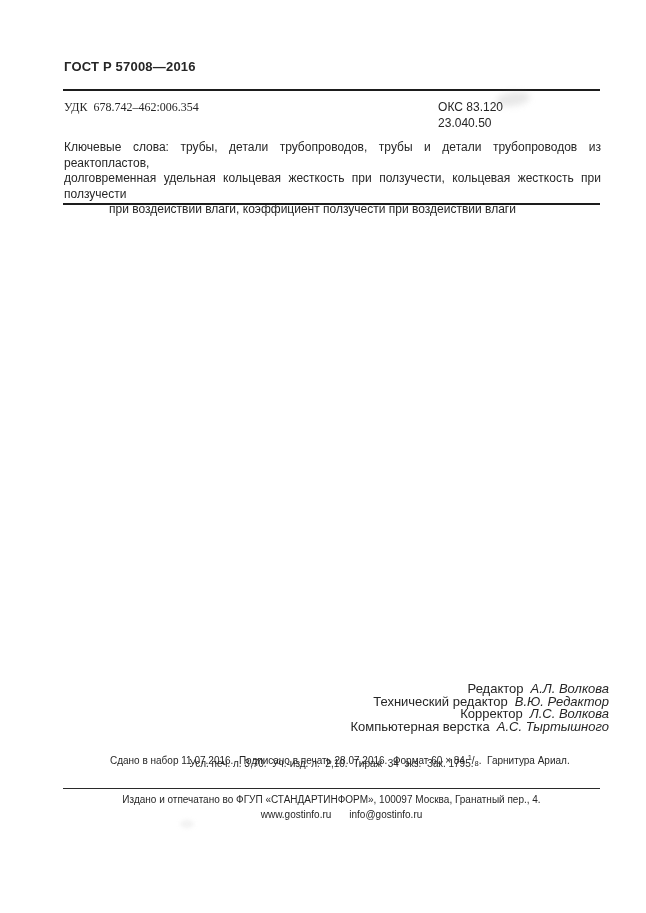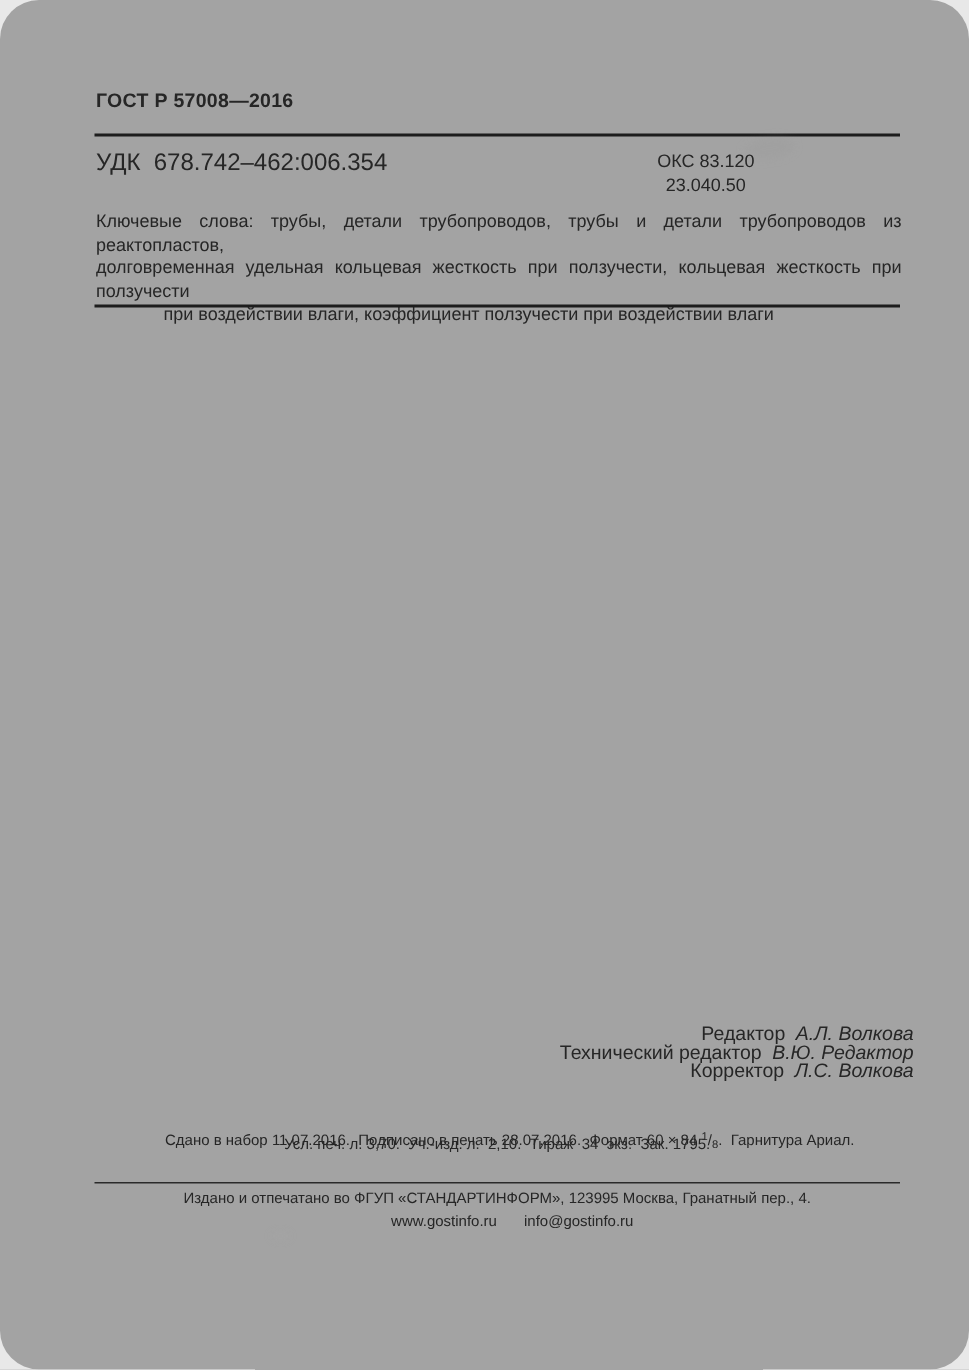--- a/index.html
+++ b/index.html
@@ -4,24 +4,23 @@
 <style>
   * { margin: 0; padding: 0; box-sizing: border-box; }
   html, body { background: #e8e8e8; }
   body { font-family: "Liberation Sans", sans-serif; }
 
   .page {
     position: relative;
     width: 646px;
     height: 913px;
     margin: 0 auto;
-    background: #a3a3a3;
+    background: #ffffff;
     color: #262626;
     overflow: hidden;
-    border-radius: 26px;
   }
 
   .doc-header {
     position: absolute;
     left: 64px;
     top: 59px;
     font-size: 13px;
     font-weight: bold;
     letter-spacing: 0.2px;
     white-space: pre-wrap;
@@ -34,31 +33,32 @@
     background: #1d1d1d;
   }
   .rule-1 { top: 89px; height: 2px; }
   .rule-2 { top: 203px; height: 2px; }
   .rule-3 { top: 788px; height: 1px; background: #2a2a2a; }
 
   .udk-line {
     position: absolute;
     left: 64px;
     top: 100px;
-    font-size: 16px;
+    font-size: 12px;
     white-space: pre-wrap;
+    font-family: Liberation Serif, serif;
   }
 
   .oks-block {
     position: absolute;
     right: 143px;
     top: 100px;
     font-size: 12px;
     line-height: 15.5px;
-    text-align: center;
+    text-align: left;
   }
 
   .keywords {
     position: absolute;
     left: 64px;
     top: 140px;
     width: 537px;
     font-size: 12px;
     line-height: 15.6px;
   }
@@ -168,33 +168,36 @@
   <div class="credits">
     <div>
       <span>Редактор</span><span class="name">А.Л. Волкова</span>
     </div>
     <div>
       <span>Технический редактор</span><span class="name">В.Ю. Редактор</span>
     </div>
     <div>
       <span>Корректор</span><span class="name">Л.С. Волкова</span>
     </div>
+    <div>
+      <span>Компьютерная верстка</span><span class="name">А.С. Тыртышного</span>
+    </div>
   </div>
 
   <div class="imprint">
     <div class="imp-line">
       <span>Сдано в набор 11.07.2016.  Подписано в печать 28.07.2016.  Формат 60 × 84 </span><sup>1</sup><span>/</span><sub>8</sub><span>.  Гарнитура Ариал.</span>
     </div>
     <div class="imp-line">Усл. печ. л. 3,70.  Уч.-изд. л.  2,10.  Тираж  34  экз.  Зак. 1795.</div>
   </div>
 
   <div class="rule rule-3"></div>
 
   <div class="publisher-block">
-    <div>Издано и отпечатано во ФГУП «СТАНДАРТИНФОРМ», 123995 Москва, Гранатный пер., 4.</div>
+    <div>Издано и отпечатано во ФГУП «СТАНДАРТИНФОРМ», 100097 Москва, Гранатный пер., 4.</div>
     <div class="contacts">
       <span class="website">www.gostinfo.ru</span><span class="email">info@gostinfo.ru</span>
     </div>
   </div>
 
   <div class="scan-smudge-2"></div>
 
 </div>
 
 </body></html>

